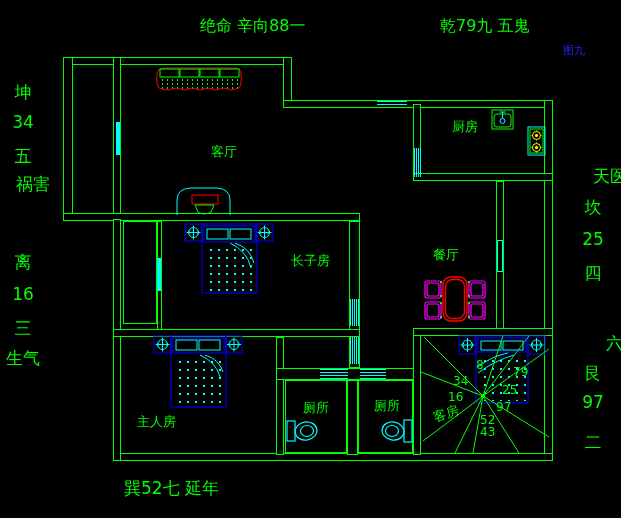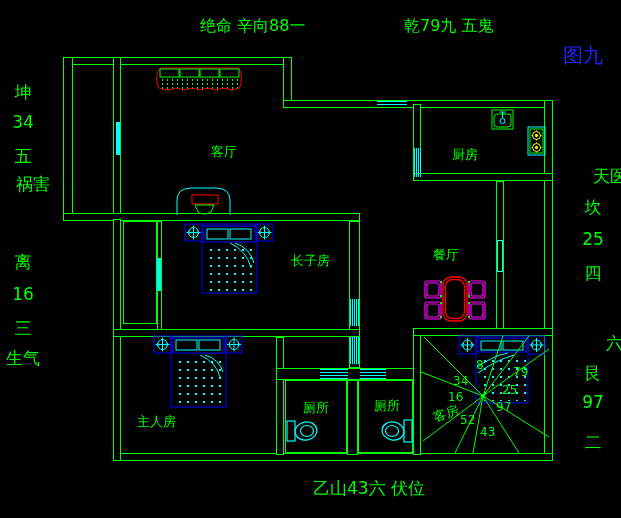--- a/index.html
+++ b/index.html
@@ -3,21 +3,21 @@
 <meta charset="utf-8">
 <style>
   html,body{margin:0;padding:0;background:#000;}
   .canvas{position:relative;width:621px;height:518px;background:#000;overflow:hidden;
           font-family:"DejaVu Sans",sans-serif;}
   .t{position:absolute;color:#00ff00;white-space:nowrap;line-height:1;}
   .t.big{font-size:16px;}
   .t.side{font-size:17px;width:44px;text-align:center;}
   .t.room{font-size:13px;}
   .t.num{font-size:12px;}
-  .t.blue{color:#2222ff;font-size:20px;}
+  .t.blue{color:#2222ff;font-size:11px;}
   .wall{position:absolute;border:1px solid #00ff00;background:#000;box-sizing:border-box;}
   .box{position:absolute;border:1px solid #00ff00;background:transparent;box-sizing:border-box;}
   .win-h{position:absolute;background:repeating-linear-gradient(180deg,#00ffff 0 1px,transparent 1px 3px);}
   .win-v{position:absolute;background:repeating-linear-gradient(90deg,#00ffff 0 1px,transparent 1px 2px);}
   .door{position:absolute;background:#00ffff;}
   .door-frame{position:absolute;border:1px solid #00ffff;background:#000;box-sizing:border-box;}
   .dots-cyan{position:absolute;background-image:radial-gradient(circle,#00ffff 0.9px,transparent 1.05px);
              background-size:8px 8px;background-position:3px 3px;}
   .speckle{position:absolute;background-image:radial-gradient(circle,#00ff00 0.7px,transparent 0.85px);
            background-size:5px 4px;}
@@ -205,54 +205,54 @@
       <path d="M483,396 L519,453"></path>
       <path d="M483,396 L549,437"></path>
       <path d="M483,396 L549,349"></path>
       <path d="M483,396 L529,336"></path>
       <path d="M483,396 L503,336"></path>
       <circle cx="483" cy="396" r="1.5" fill="#00ff00"></circle>
     </g>
   </svg>
 
   <div class="t big" style="left:200px;top:18px">绝命 辛向88一</div>
-  <div class="t big" style="left:404px;top:18px">乾79九 五鬼</div>
+  <div class="t big" style="left:440px;top:18px">乾79九 五鬼</div>
   <div class="t blue" style="left:563px;top:45px">图九</div>
 
   <div class="t side" style="left:1px;top:84px">坤</div>
   <div class="t side" style="left:1px;top:114px">34</div>
   <div class="t side" style="left:1px;top:148px">五</div>
   <div class="t side" style="left:11px;top:176px">祸害</div>
   <div class="t side" style="left:1px;top:254px">离</div>
   <div class="t side" style="left:1px;top:286px">16</div>
   <div class="t side" style="left:1px;top:320px">三</div>
   <div class="t side" style="left:1px;top:350px">生气</div>
 
   <div class="t side" style="left:588px;top:168px">天医</div>
   <div class="t side" style="left:571px;top:199px">坎</div>
   <div class="t side" style="left:571px;top:231px">25</div>
   <div class="t side" style="left:571px;top:265px">四</div>
   <div class="t side" style="left:601px;top:335px">六煞</div>
   <div class="t side" style="left:571px;top:365px">艮</div>
   <div class="t side" style="left:571px;top:394px">97</div>
   <div class="t side" style="left:571px;top:434px">二</div>
 
-  <div class="t big" style="left:313px;top:480px;font-size:17px">乙山43六 伏位</div>
+  <div class="t big" style="left:124px;top:480px;font-size:17px">巽52七 延年</div>
 
   <div class="t room" style="left:211px;top:145px">客厅</div>
-  <div class="t room" style="left:452px;top:148px">厨房</div>
+  <div class="t room" style="left:452px;top:120px">厨房</div>
   <div class="t room" style="left:291px;top:254px">长子房</div>
   <div class="t room" style="left:433px;top:248px">餐厅</div>
   <div class="t room" style="left:137px;top:415px">主人房</div>
   <div class="t room" style="left:303px;top:401px">厕所</div>
   <div class="t room" style="left:374px;top:399px">厕所</div>
   <div class="t room" style="left:433px;top:407px;transform:rotate(-18deg)">客房</div>
 
   <div class="t num" style="left:476px;top:359px">8</div>
   <div class="t num" style="left:513px;top:366px">79</div>
   <div class="t num" style="left:453px;top:375px">34</div>
   <div class="t num" style="left:502px;top:384px">25</div>
   <div class="t num" style="left:448px;top:391px">16</div>
   <div class="t num" style="left:496px;top:401px">97</div>
-  <div class="t num" style="left:460px;top:414px">52</div>
+  <div class="t num" style="left:480px;top:414px">52</div>
   <div class="t num" style="left:480px;top:426px">43</div>
 
 </div>
 
 </body></html>

